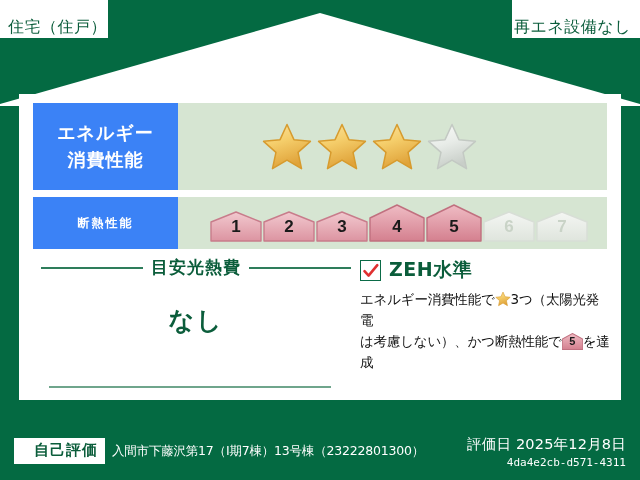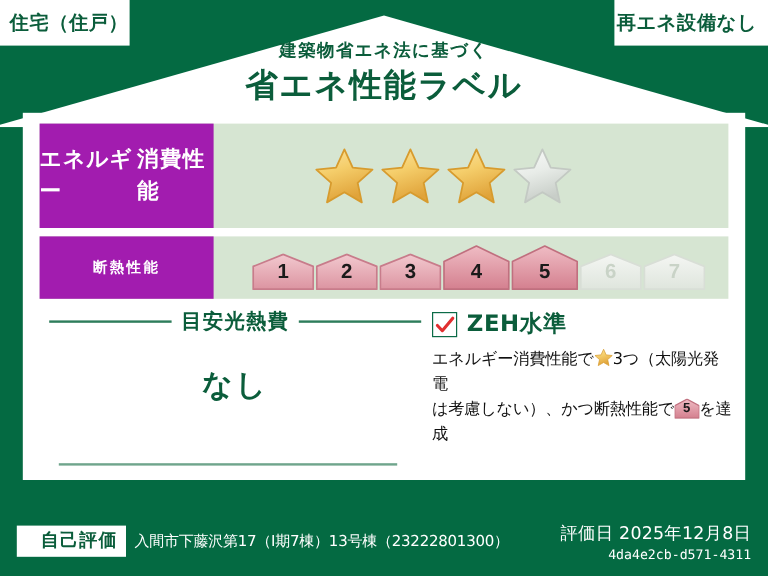--- a/index.html
+++ b/index.html
@@ -29,24 +29,24 @@
     pointer-events: none;
   }
 
   
   .corner-tag {
     position: absolute;
     top: 0;
     background: #ffffff;
     color: #0B5D3B;
     font-size: 16px;
-    font-weight: bold;
+    font-weight: normal;
     letter-spacing: 0.5px;
     display: flex;
-    align-items: center;
+    align-items: flex-end;
     box-sizing: border-box;
   }
   .corner-tag.left {
     left: 0;
     width: 108px;
     height: 38px;
     padding-left: 8px;
   }
   .corner-tag.right {
     right: 0;
@@ -98,25 +98,25 @@
     left: 14px;
     width: 574px;
     background: #D6E5D2;
     display: flex;
     align-items: center;
   }
   .perf-row.energy { top: 9px; height: 87px; }
   .perf-row.insul  { top: 103px; height: 52px; }
 
   .perf-label {
-    background: #a21caf;
+    background: #3b82f6;
     color: #ffffff;
     font-weight: bold;
     display: flex;
-    flex-direction: row;
+    flex-direction: column;
     align-items: center;
     justify-content: center;
     box-sizing: border-box;
     flex: none;
   }
   .perf-row.energy .perf-label {
     width: 145px;
     height: 87px;
     font-size: 18px;
     letter-spacing: 1px;
@@ -327,24 +327,20 @@
   </svg>
 
   <div class="corner-tag left">
     <span>住宅（住戸）</span>
   </div>
 
   <div class="corner-tag right">
     <span>再エネ設備なし</span>
   </div>
 
-  <div class="title-wrap">
-    <div class="title-sub">建築物省エネ法に基づく</div>
-    <div class="title-main">省エネ性能ラベル</div>
-  </div>
 
   <div class="card">
 
     <div class="perf-row energy">
       <div class="perf-label">
         <span>エネルギー</span>
         <span>消費性能</span>
       </div>
       <div class="perf-value">
         <div class="stars">

